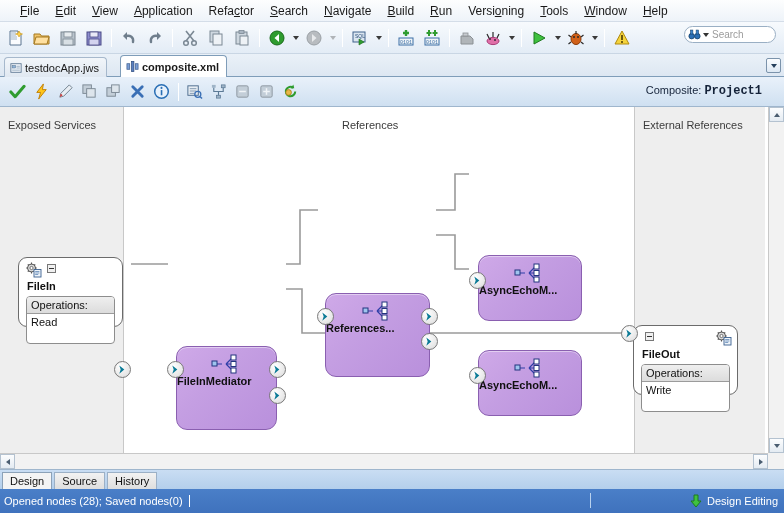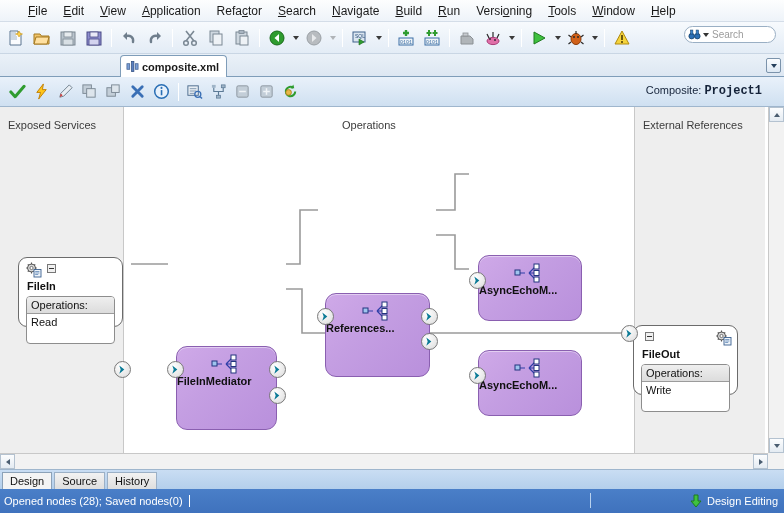--- a/index.html
+++ b/index.html
@@ -15,21 +15,21 @@
     position: relative;
     width: 784px; height: 513px;
     background: linear-gradient(#f3f7fb, #e8eef6);
   }
 
   
   .menubar {
     position: absolute; left: 0; top: 0; width: 784px; height: 22px;
     background: linear-gradient(#fdfefe, #eef3f9);
     border-bottom: 1px solid #d4dde8;
-    display: flex; align-items: center; padding-left: 20px;
+    display: flex; align-items: center; padding-left: 12px;
   }
   .menu-item {
     padding: 3px 8px; font-size: 12px; color: #1a1a1a; cursor: default;
     white-space: nowrap;
   }
   .menu-item u { text-decoration: underline; }
 
   
   .toolbar {
     position: absolute; left: 0; top: 22px; width: 784px; height: 32px;
@@ -461,20 +461,28 @@
         <circle cx="11.5" cy="10" r="3.4" fill="#2a6fb5" stroke="#17456f" stroke-width="1"></circle>
         <rect x="3" y="2.5" width="3" height="5" fill="#3a82c9" stroke="#17456f" stroke-width=".7"></rect>
         <rect x="10" y="2.5" width="3" height="5" fill="#3a82c9" stroke="#17456f" stroke-width=".7"></rect>
       </svg>
       <span style="display:inline-block;width:0;height:0;border-left:3px solid transparent;border-right:3px solid transparent;border-top:4px solid #333;margin-left:2px"></span>
       <span class="sb-text">Search</span>
     </div>
   </div>
 
   <div class="tabstrip">
+    <div class="ftab" style="left:4px;">
+      <svg width="12" height="12" viewBox="0 0 14 14">
+        <rect x="1" y="2" width="12" height="10" fill="#eef4fa" stroke="#5a7490" stroke-width="1"></rect>
+        <rect x="2.5" y="4" width="4" height="3" fill="#8fb4d8" stroke="#5a7490" stroke-width=".6"></rect>
+        <path d="M7.5 5h4M7.5 7h4M2.5 9.5h9" stroke="#7f97ae" stroke-width=".8"></path>
+      </svg>
+      <span>testdocApp.jws</span>
+    </div>
     <div class="ftab active" style="left:120px;">
       <svg width="13" height="13" viewBox="0 0 14 14">
         <rect x="1" y="4" width="3" height="6" fill="#7b9fd6" stroke="#3f5f92" stroke-width=".8"></rect>
         <rect x="6" y="1.5" width="2.5" height="11" fill="#5a7fc0" stroke="#2f4e80" stroke-width=".8"></rect>
         <rect x="10" y="4" width="3" height="6" fill="#7b9fd6" stroke="#3f5f92" stroke-width=".8"></rect>
       </svg>
       <span>composite.xml</span>
     </div>
     <div class="tabstrip-menu">
         <i></i>
@@ -570,21 +578,21 @@
   </div>
 
   <div class="canvas-wrap">
 
     <div class="lane right">
       <div class="lane-title" style="left:8px;">External References</div>
     </div>
     <div class="lane left">
       <div class="lane-title" style="left:8px;">Exposed Services</div>
     </div>
-    <div class="lane-title" style="left:342px;top:12px;">Operations</div>
+    <div class="lane-title" style="left:342px;top:12px;">References</div>
 
     <svg width="784" height="363" style="position:absolute;left:0;top:0;">
       <g fill="none" stroke="#9a9a9a" stroke-width="1.6">
 
         <path d="M131,157 L168,157"></path>
 
         <path d="M286,157 L300,157 L300,103 L318,103"></path>
 
         <path d="M286,182 L302,182 L302,226 L622,226"></path>
 

